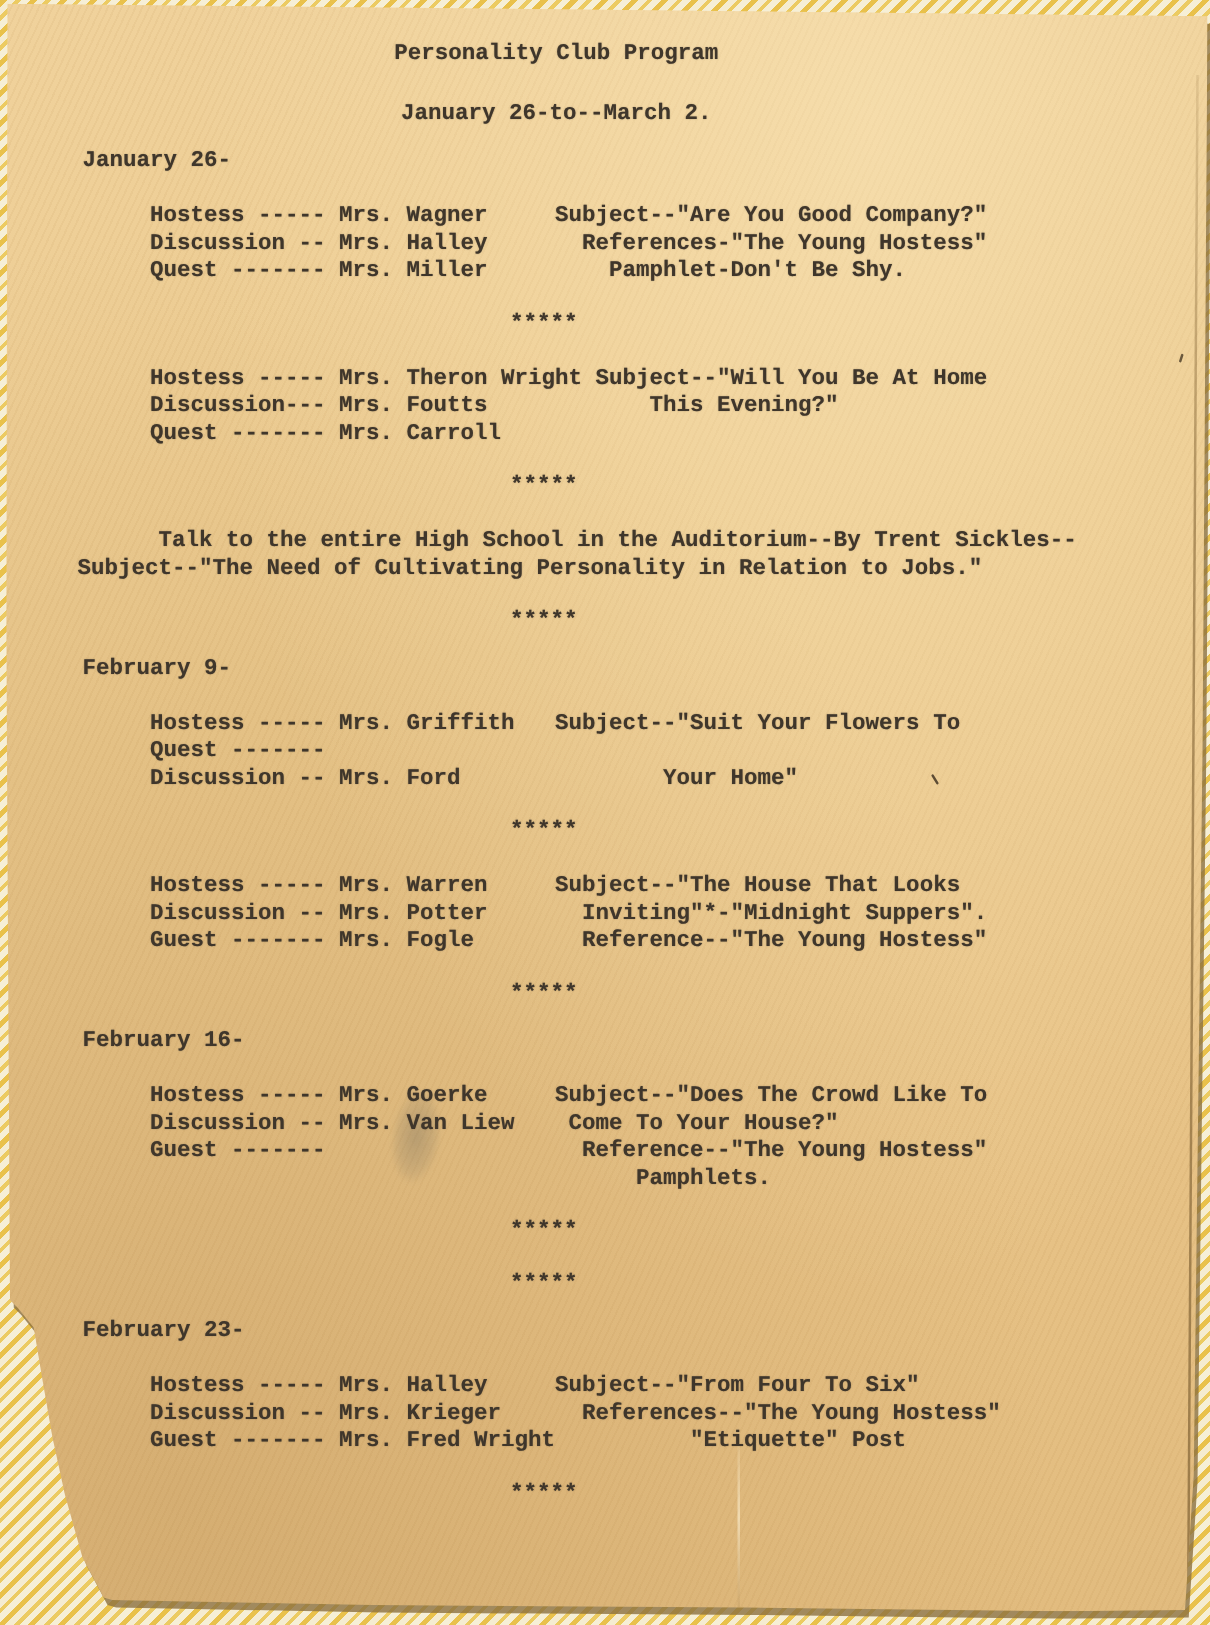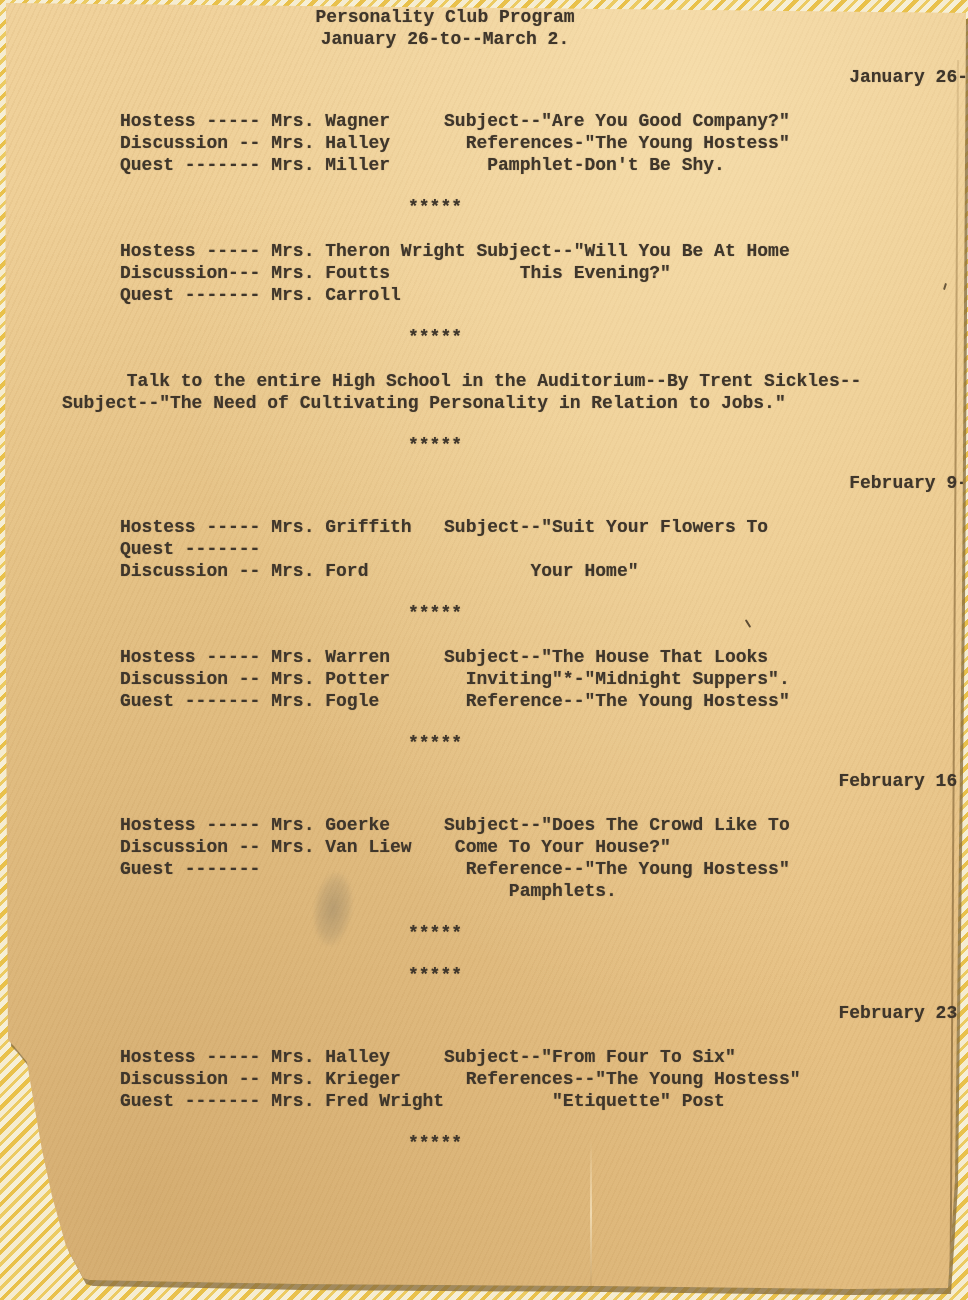--- a/index.html
+++ b/index.html
@@ -50,22 +50,22 @@
   .mark-b{position:absolute;left:944px;top:283px;width:2px;height:7px;background:#6a583c;transform:rotate(18deg);border-radius:1px;}
 
   .content{
     position:absolute;left:0;top:0;width:968px;height:1300px;
     padding-top:6px;box-sizing:border-box;
     font-size:18px;line-height:22px;font-weight:700;
     color:#3f362b;
     text-shadow:0 0 1px rgba(63,54,43,.55);
   }
   .title-block{width:890px;text-align:center;}
-  .title-line{white-space:pre;}
-  .heading{margin:16px 0 0 66px;white-space:pre;text-align:right;}
+  .title-line{white-space:pre;margin-top:26px;}
+  .heading{margin:16px 0 0 66px;white-space:pre;}
   .roster{margin:22px 0 0 120px;}
   .paragraph{margin:22px 0 0 62px;}
   .line{white-space:pre;}
   .separator{margin:20px 0 0 408px;white-space:pre;}
 </style>
 </head>
 <body>
 
 <div class="paper-shadow"></div>
 

